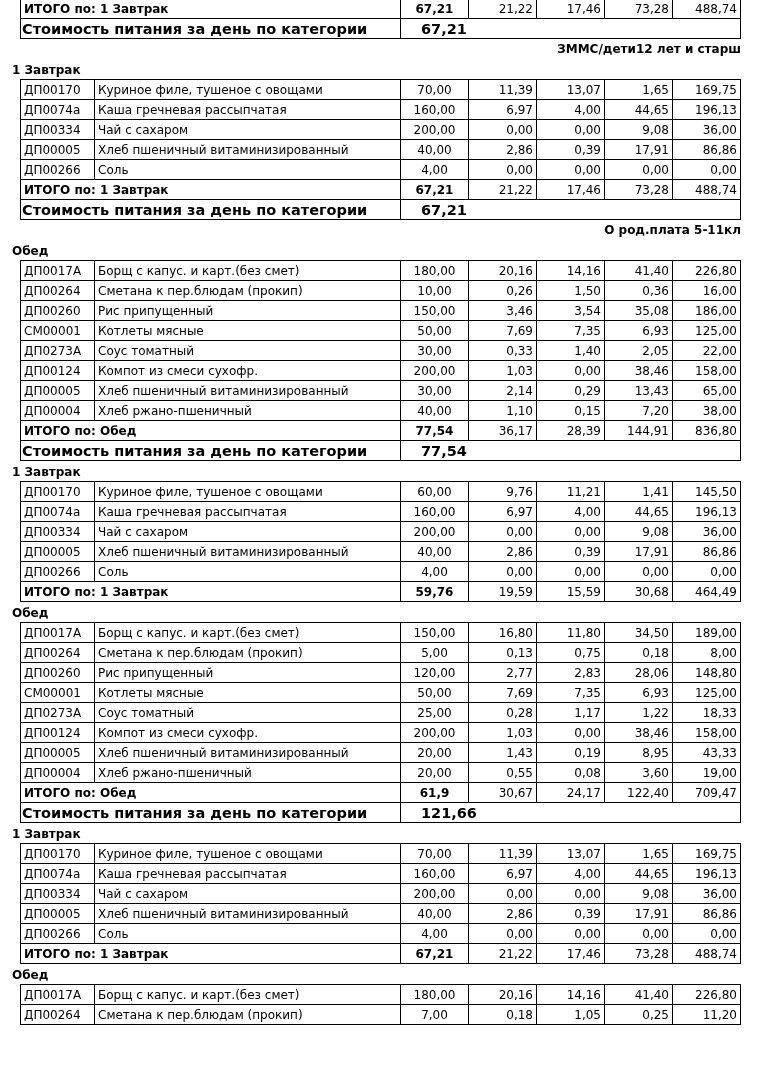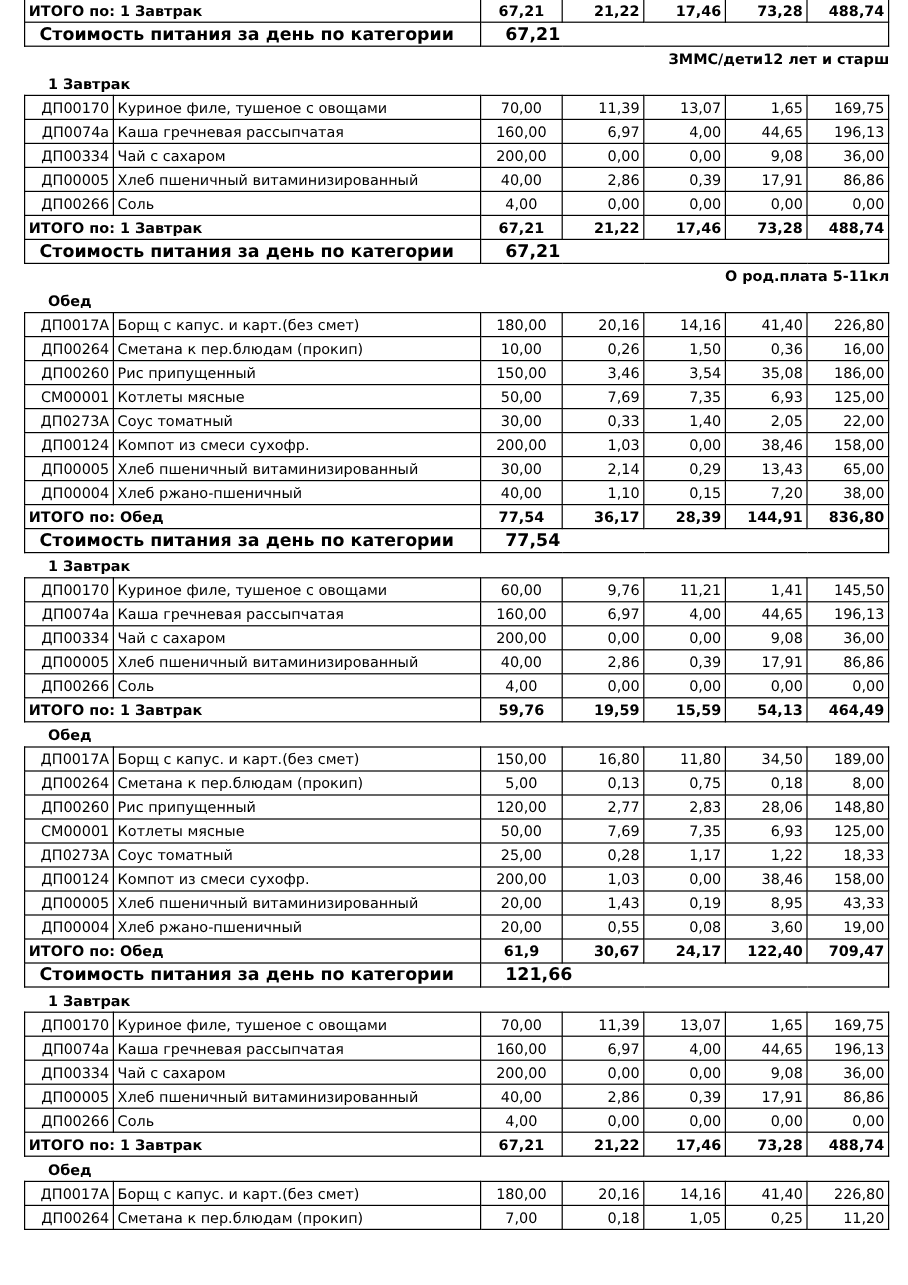--- a/index.html
+++ b/index.html
@@ -13,36 +13,36 @@
     table-layout: fixed; font-size: 12px;
   }
   table.t td {
     border: 1px solid #000; height: 19px; padding: 0 3px; white-space: nowrap;
     overflow: hidden; line-height: 18px;
   }
   col.c-code { width: 74px; }
   col.c-name { width: 306px; }
   col.c-qty { width: 68px; }
   col.c-n { width: 68px; }
-  td.code { padding-left: 1px; text-align: right; }
+  td.code { padding-left: 1px; }
   td.qty { text-align: center; }
   td.num { text-align: right; padding-right: 2px; }
   tr.total td { font-weight: bold; }
-  tr.total td.num { font-weight: bold; }
+  tr.total td.num { font-weight: normal; }
   td.lbl { padding-left: 1px; }
   tr.daycost td { height: 19px; font-weight: bold; font-size: 14.5px; }
-  tr.daycost td.lbl { padding-left: 12px; }
+  tr.daycost td.lbl { padding-left: 1px; }
   tr.daycost td.val { text-align: left; padding-left: 20px; }
   .cat-title {
     font-weight: bold; font-size: 12px; text-align: right;
     height: 20px; line-height: 20px; margin-left: 20px; width: 721px;
   }
   .meal-title {
     font-weight: bold; font-size: 12px; height: 20px; line-height: 22px;
-    padding-left: 40px;
+    padding-left: 12px;
   }
 </style>
 </head>
 <body>
 
 <div class="page" id="page">
 
   <table class="t">
     <colgroup>
         <col class="c-code">
@@ -301,21 +301,21 @@
           <td class="num">0,00</td>
           <td class="num">0,00</td>
           <td class="num">0,00</td>
           <td class="num">0,00</td>
         </tr>
             <tr class="total">
           <td class="lbl" colspan="2">ИТОГО по: 1 Завтрак</td>
           <td class="qty">59,76</td>
           <td class="num">19,59</td>
           <td class="num">15,59</td>
-          <td class="num">54,13</td>
+          <td class="num">30,68</td>
           <td class="num">464,49</td>
         </tr>
           </tbody>
         </table>
         <div class="meal-title">Обед</div>
         <table class="t">
           <colgroup>
             <col class="c-code">
             <col class="c-name">
             <col class="c-qty">

